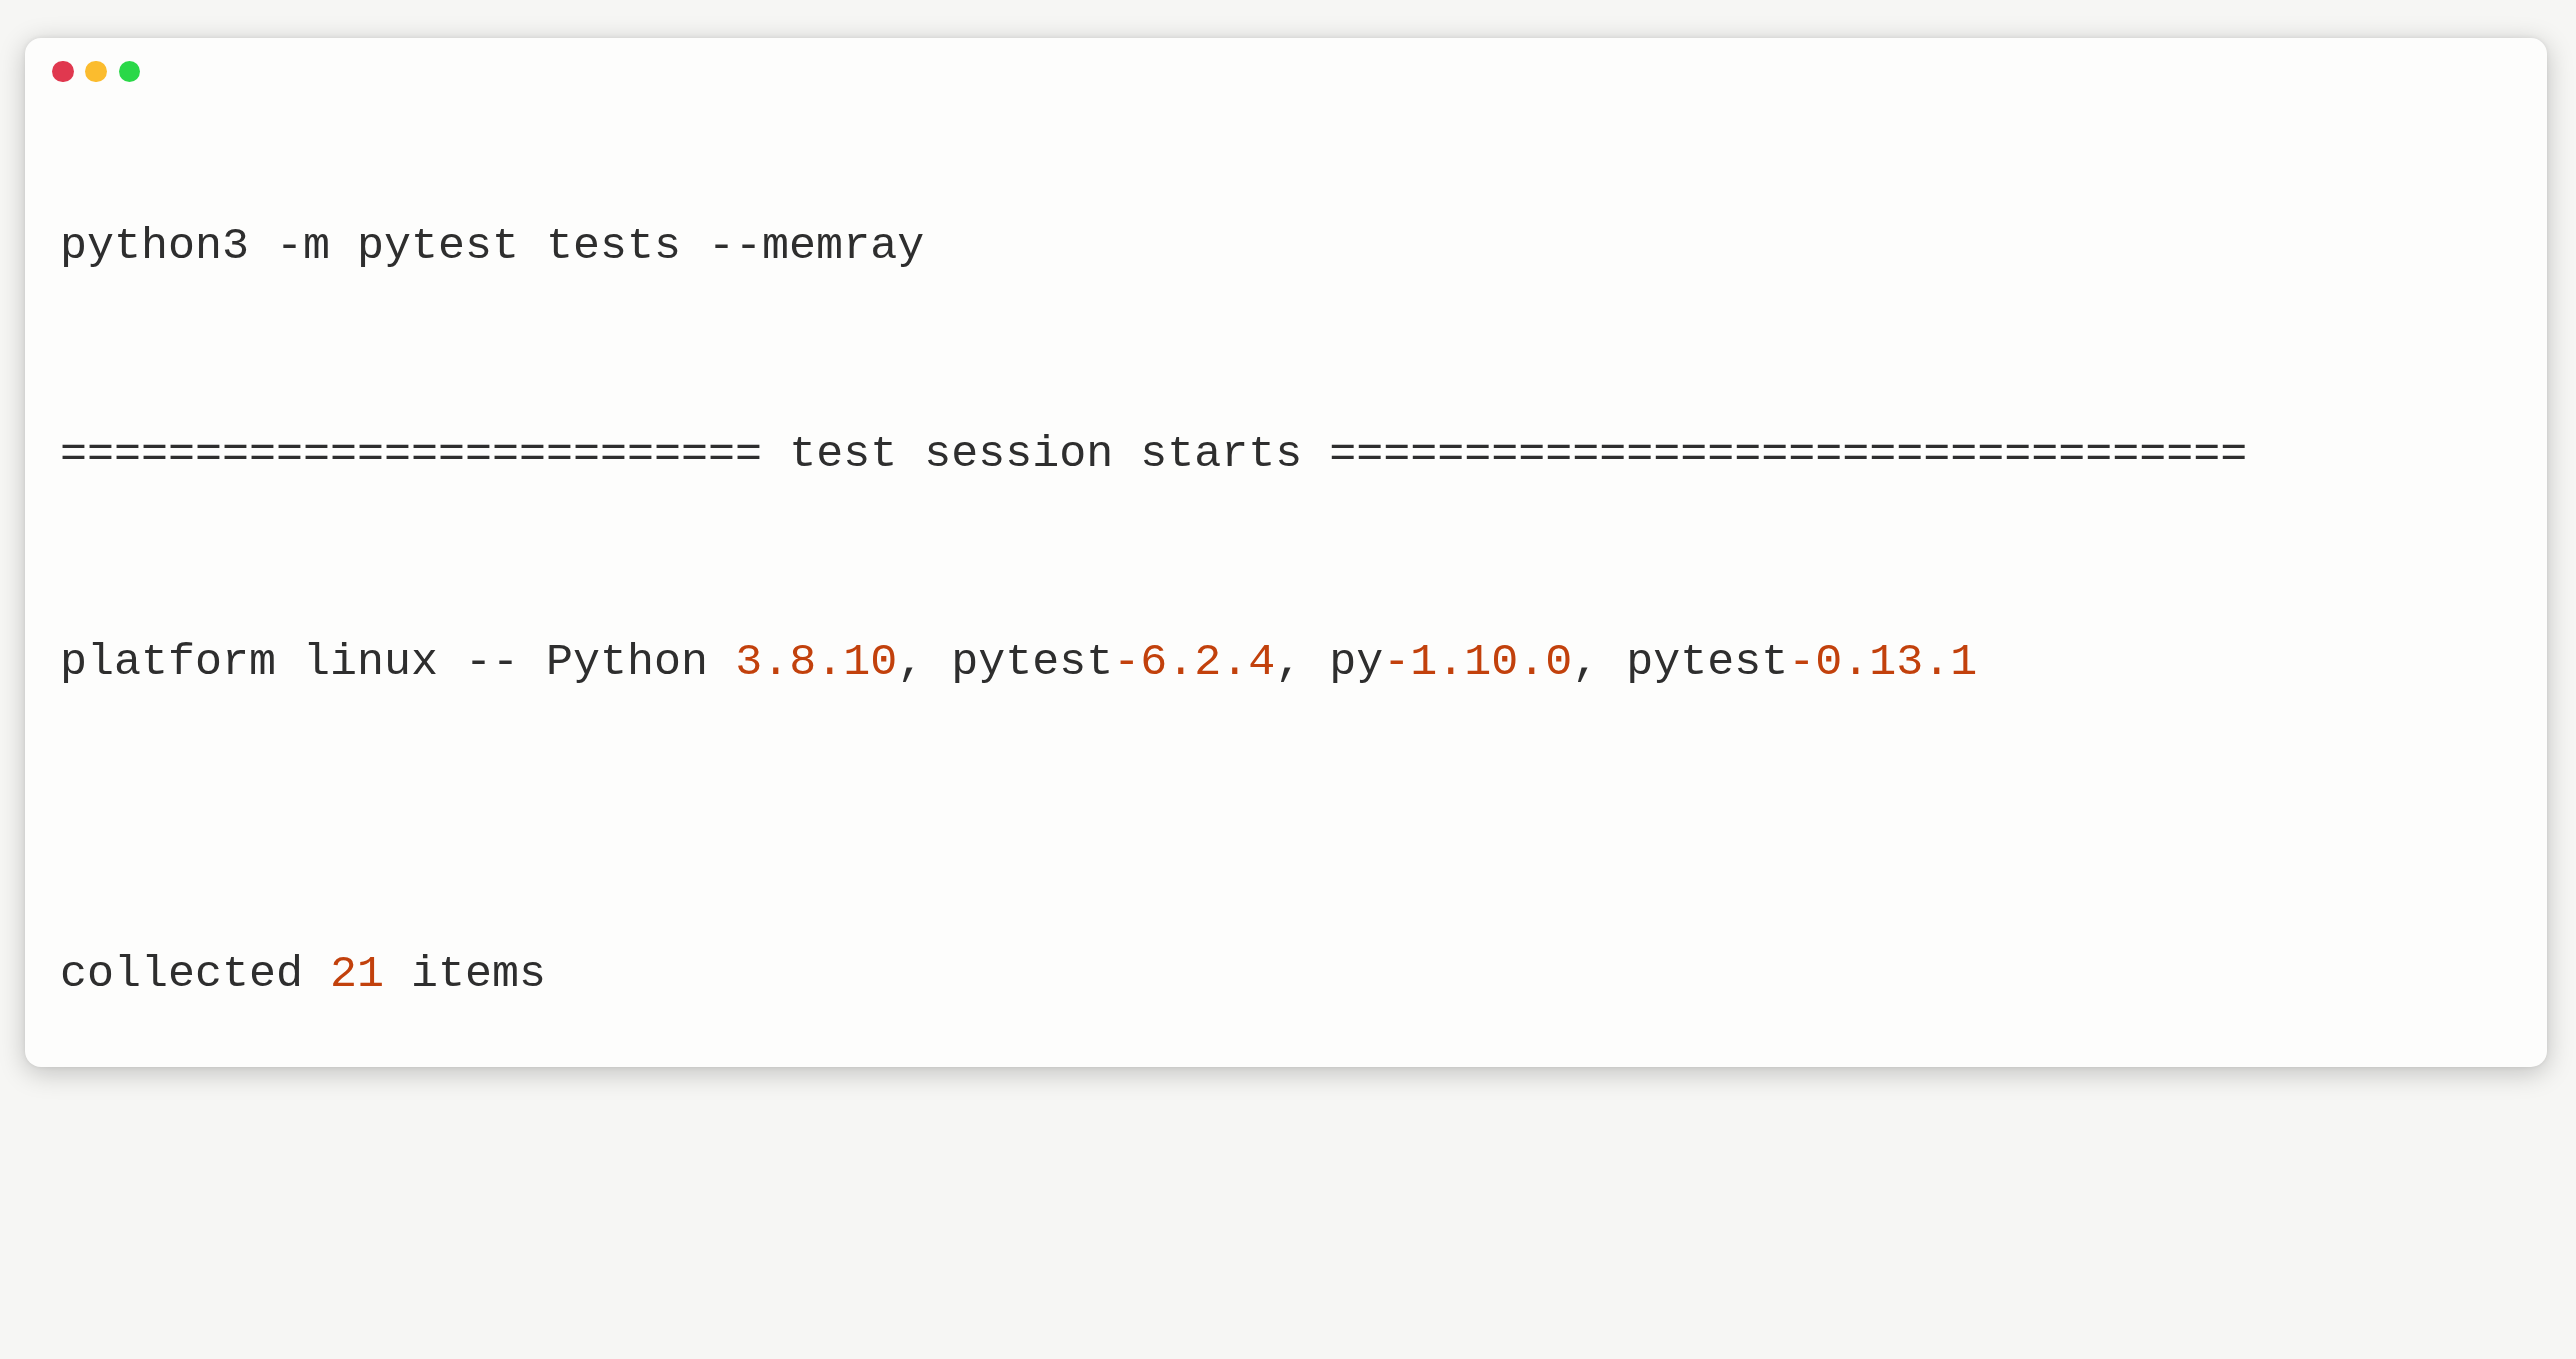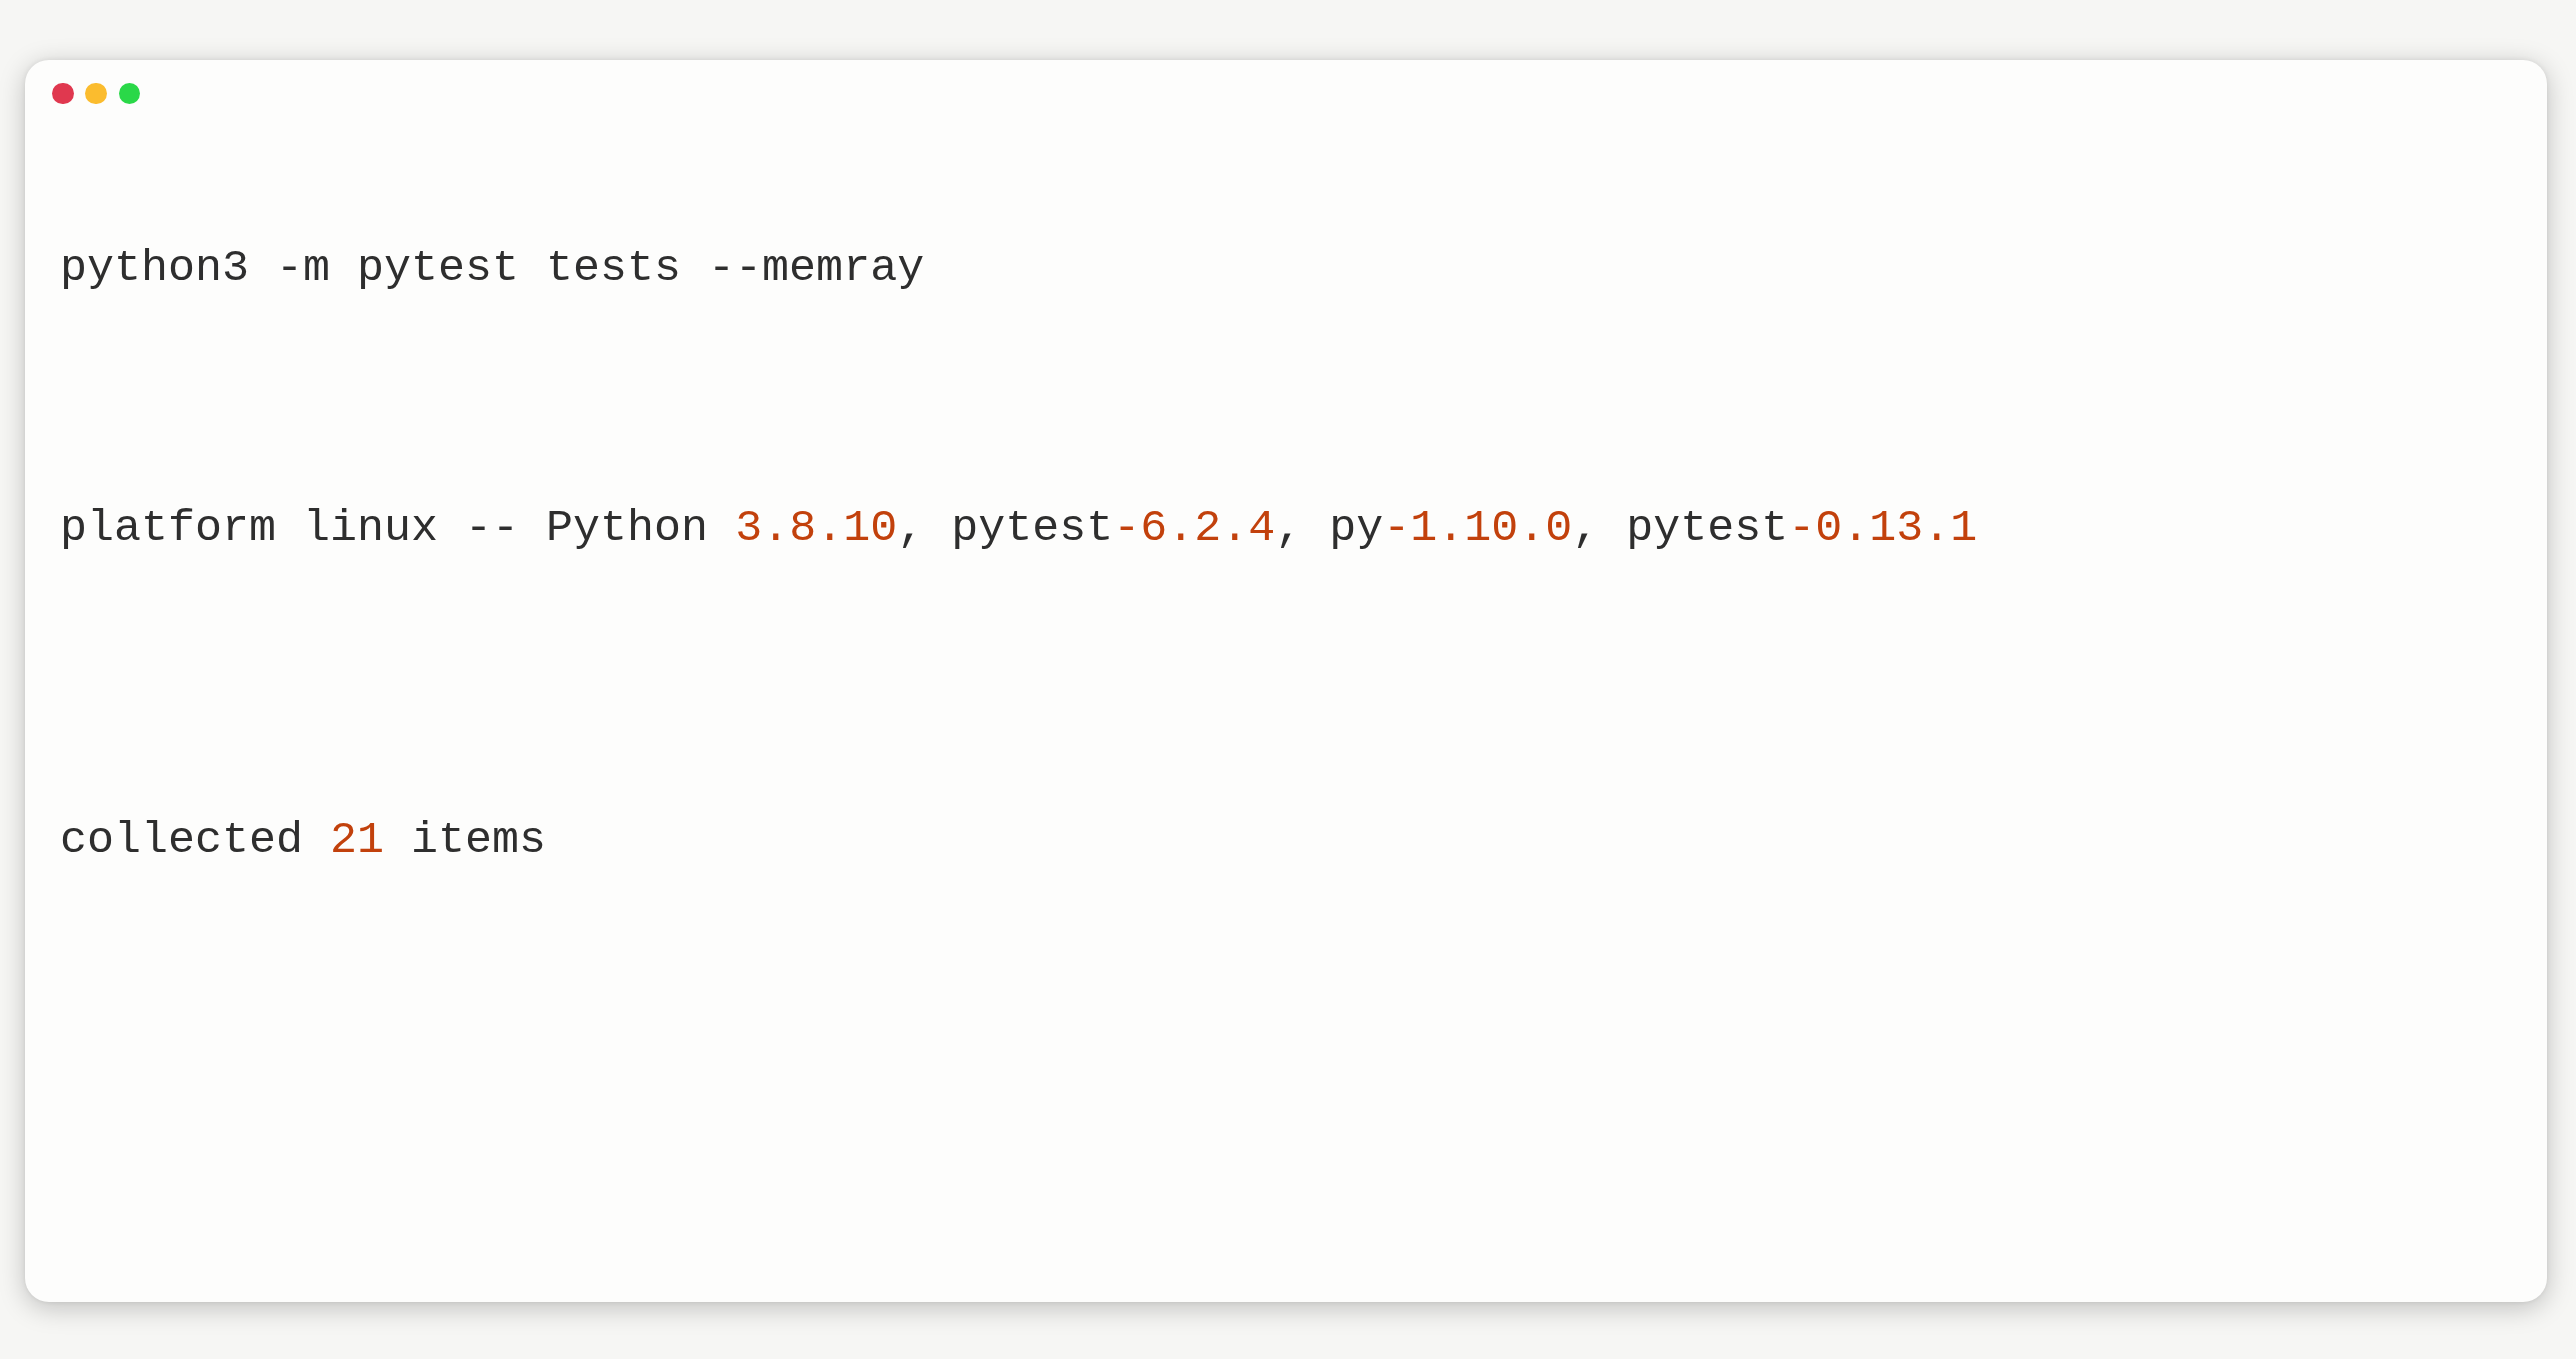--- a/index.html
+++ b/index.html
@@ -3,23 +3,23 @@
 <meta charset="utf-8">
 <style>
   html, body { margin: 0; padding: 0; }
   body {
     width: 2576px; height: 1360px; overflow: hidden;
     background: #f6f6f4;
     position: relative;
     font-family: "Liberation Sans", sans-serif;
   }
   .window {
-    position: absolute; left: 25px; top: 60px; width: 2522px; height: 1242px;
+    position: absolute; left: 25px; top: 38px; width: 2522px; height: 1029px;
     background: #fdfdfc;
-    border-radius: 24px;
+    border-radius: 16px;
     box-shadow: 0 5.4px 27px rgba(0,0,0,0.22), 0 0 5.4px rgba(0,0,0,0.08);
   }
   .traffic { position: absolute; left: 27px; top: 22.5px; display: flex; gap: 11.7px; }
   .dot { width: 21.6px; height: 21.6px; border-radius: 50%; }
   .term {
     position: absolute; left: 35px; top: 79px;
     font-family: "Liberation Mono", "DejaVu Sans Mono", monospace;
     font-size: 45px; line-height: 52px;
     color: #2e2e2e;
     white-space: pre;
@@ -34,20 +34,21 @@
 <div class="window">
   <div class="traffic">
     <div class="dot" style="background:#e0384f"></div>
     <div class="dot" style="background:#fbbc2e"></div>
     <div class="dot" style="background:#2ad848"></div>
   </div>
 
   <div class="term">
     <div class="line"><span>python3 -m pytest tests --memray</span></div>
 
+    <div class="line"><span>==========================</span><span> test session starts </span><span>==================================</span></div>
 
     <div class="line"><span>platform linux -- Python </span><span class="num">3.8.10</span><span>, pytest</span><span class="num">-6.2.4</span><span>, py</span><span class="num">-1.10.0</span><span>, pytest</span><span class="num">-0.13.1</span></div>
 
 
 
     <div class="line"><span>collected </span><span class="num">21</span><span> items</span></div>
 
     
 
     

